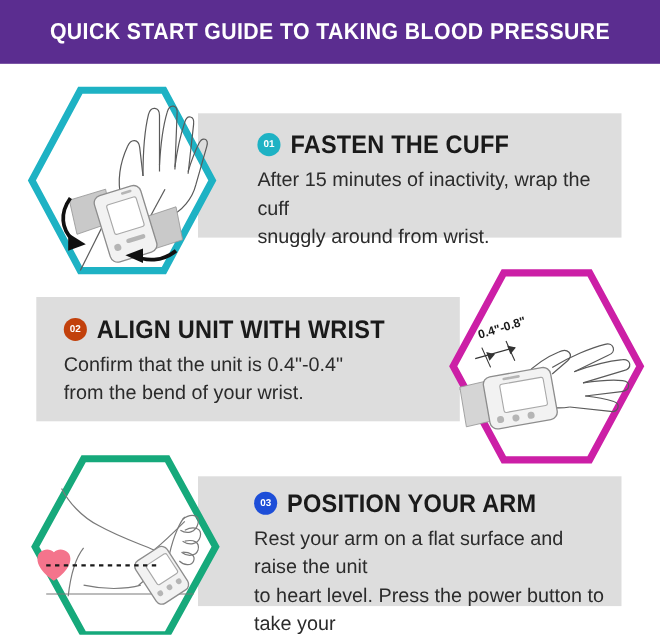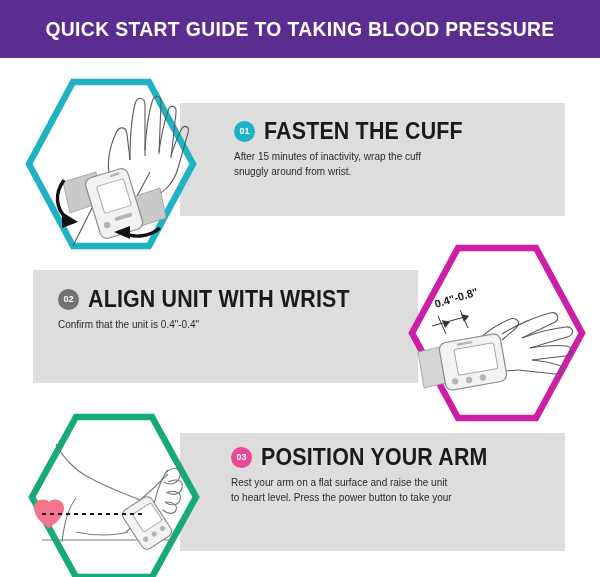--- a/index.html
+++ b/index.html
@@ -50,32 +50,32 @@
 
   .head-row{display:flex;align-items:center;gap:9px;margin:0 0 7px 0;}
   .badge{
     width:21px;height:21px;border-radius:50%;
     display:flex;align-items:center;justify-content:center;
     color:#ffffff;font-size:9px;font-weight:bold;
     font-family:"Liberation Sans","DejaVu Sans",sans-serif;
     flex:0 0 auto;line-height:1;
   }
   .badge-1{background:#1eb2c4;}
-  .badge-2{background:#737373;}
-  .badge-3{background:#ec4899;}
+  .badge-2{background:#c2410c;}
+  .badge-3{background:#1d4ed8;}
 
   .step-title{
     color:#1a1a1a;
     font-family:"Liberation Sans Narrow","Liberation Sans",sans-serif;
     font-weight:bold;font-size:23px;letter-spacing:0.2px;
     transform:scaleX(0.93);transform-origin:left center;
     white-space:nowrap;line-height:1;
   }
   .step-body{
-    color:#2b2b2b;font-size:10px;line-height:1.45;
+    color:#2b2b2b;font-size:18px;line-height:1.45;
     font-family:"Liberation Sans","DejaVu Sans",sans-serif;
   }
   .step-body p{margin:0;}
 </style>
 </head>
 <body>
 
 <div id="infographic">
 
   <div class="header">
@@ -188,20 +188,21 @@
       </svg>
     </div>
 
     <div class="text-block" id="text-2">
       <div class="head-row">
         <div class="badge badge-2">02</div>
         <div class="step-title">ALIGN UNIT WITH WRIST</div>
       </div>
       <div class="step-body">
         <p>Confirm that the unit is 0.4"-0.4"</p>
+        <p>from the bend of your wrist.</p>
       </div>
     </div>
   </div>
 
   <div class="step" id="step-3">
 
     <div class="hex-wrap" id="hex-3">
       <svg width="192" height="170" viewBox="0 0 192 170">
         <polygon points="58,5 134,5 178,85 134,165 58,165 14,85" fill="#ffffff" stroke="#16a97b" stroke-width="6.5" stroke-linejoin="miter"></polygon>
 

